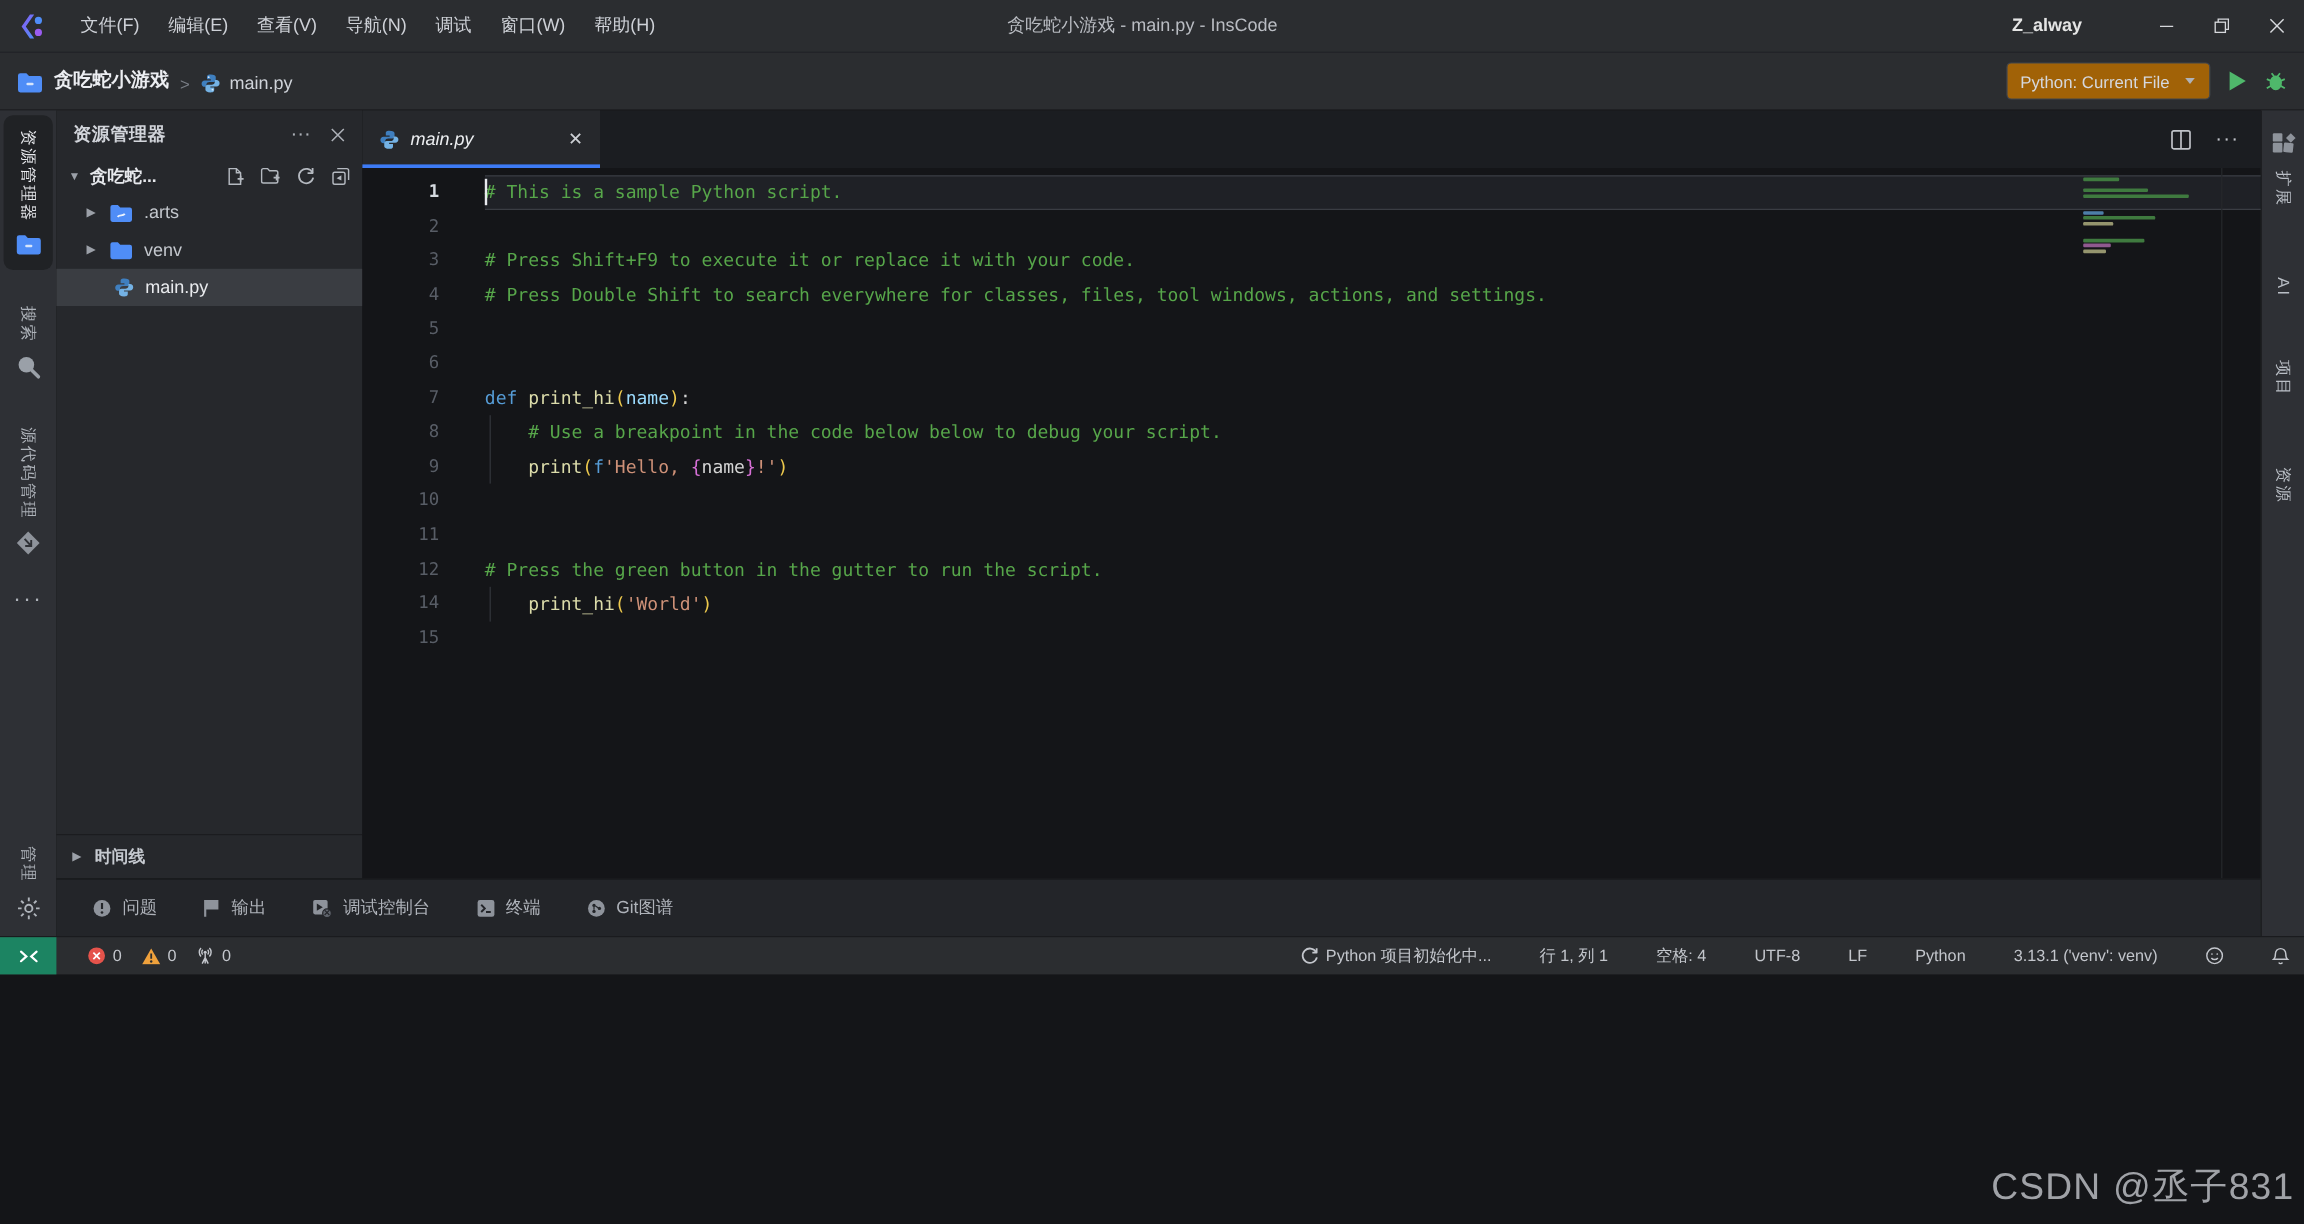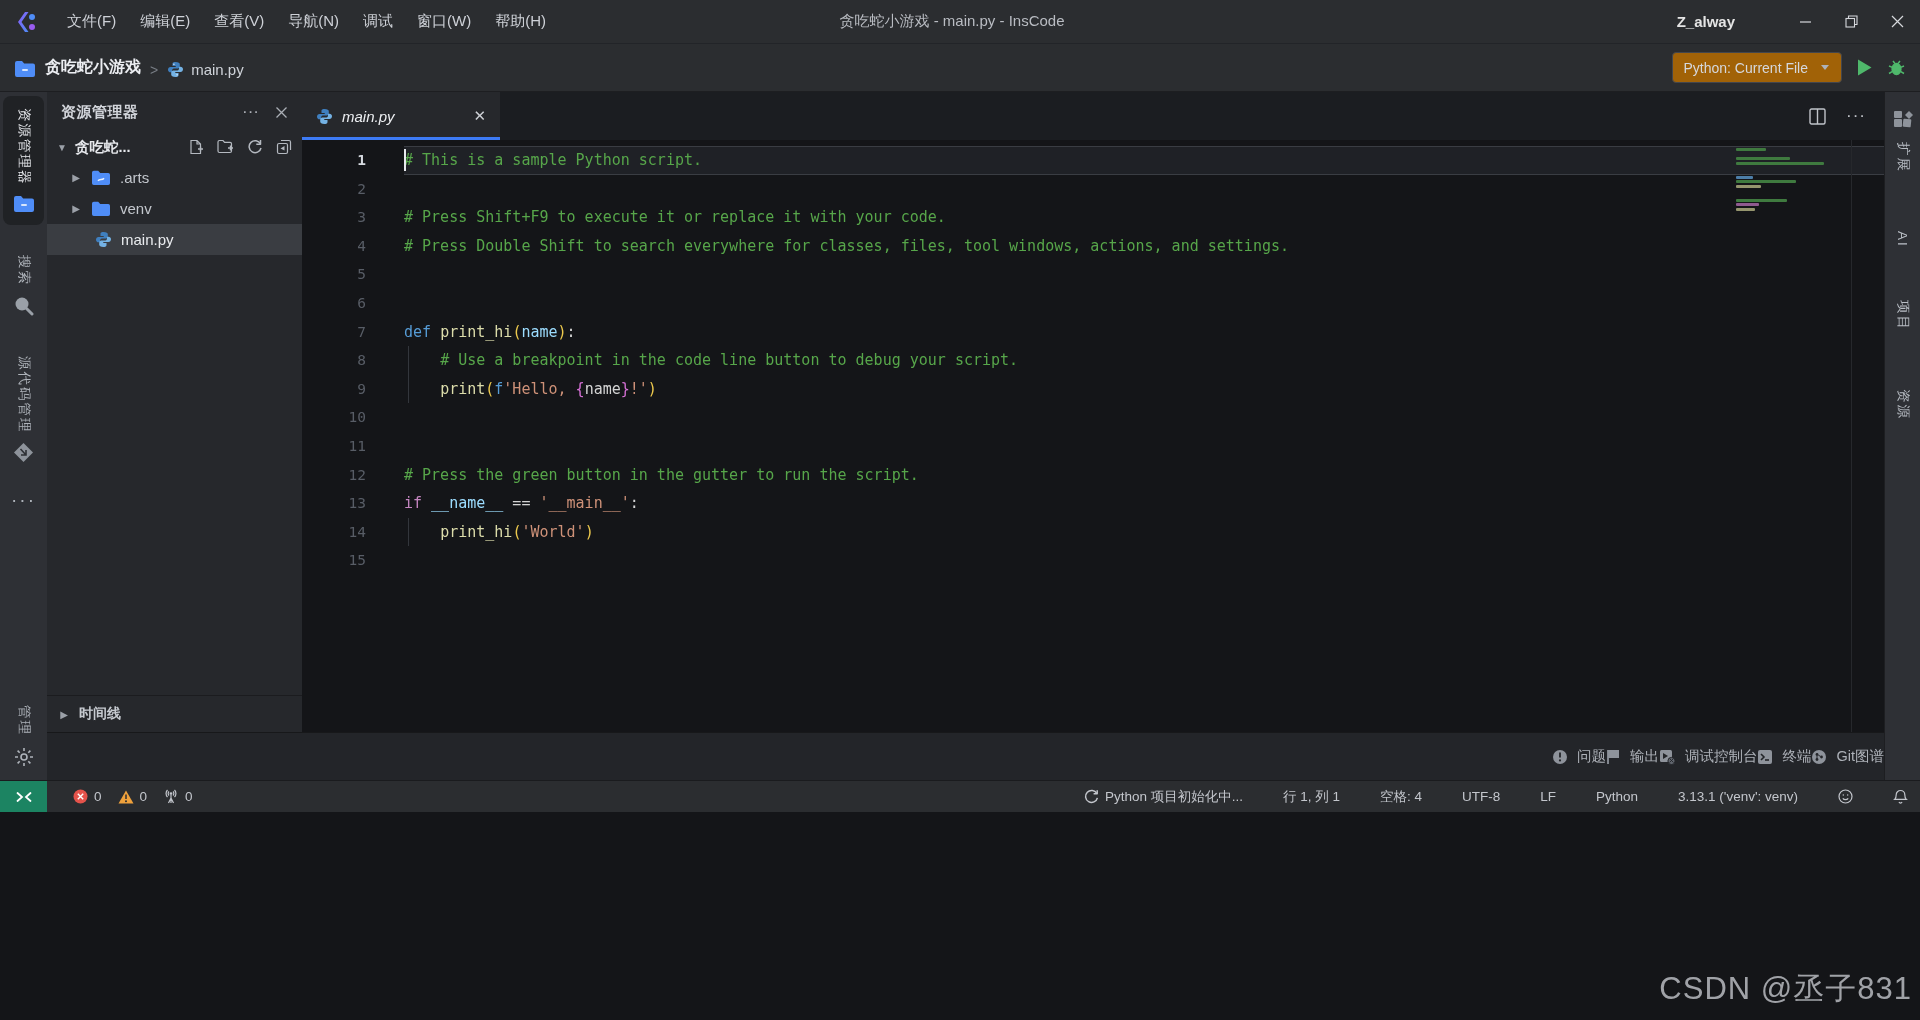--- a/index.html
+++ b/index.html
@@ -82,21 +82,21 @@
   .iguide { position:absolute; left:4px; top:0; bottom:0; width:1px; background:#33363c; }
   .tk-comment { color:#57a64a; } .tk-kw { color:#569cd6; } .tk-kw2 { color:#c586c0; }
   .tk-fn { color:#dcdcaa; } .tk-param { color:#9cdcfe; } .tk-str { color:#ce9178; }
   .tk-brace { color:#d670d6; } .tk-paren { color:#edc94d; } .tk-plain { color:#d4d4d4; }
 
   .minimap { position:absolute; top:8px; right:36px; width:112px; }
   .mini-line { height:3px; margin-bottom:1.6px; border-radius:1px; }
 
   
   .panelbar { height:48px; background:#232529; border-top:1px solid #17181a; display:flex;
-    align-items:center; padding-left:30px; flex:0 0 auto;justify-content:flex-end; }
+    align-items:center; gap:38px; padding-left:30px; flex:0 0 auto; }
   .panel-tab { display:flex; align-items:center; gap:9px; font-size:14.5px; color:#aeb2b9; }
 
   
   .rightbar { width:36px; background:#2e3035; border-left:1px solid #1d1e21; display:flex;
     flex-direction:column; align-items:center; padding-top:18px; gap:0; flex:0 0 auto; color:#aeb3ba; }
   .rb-label { writing-mode:vertical-rl; text-orientation:sideways; font-size:13.5px; letter-spacing:2px; color:#b9bec5; }
 
   
   .statusbar { height:32px; background:#2b2d30; border-top:1px solid #1a1b1e; display:flex;
     align-items:center; font-size:13.5px; color:#c3c6cc; flex:0 0 auto; }
@@ -383,41 +383,37 @@
                 <div class="line">
                   <div class="gutter">6</div>
                   <div class="code"></div>
                 </div>
                 <div class="line">
                   <div class="gutter">7</div>
                   <div class="code"><span class="tk-kw">def</span><span class="tk-plain"> </span><span class="tk-fn">print_hi</span><span class="tk-paren">(</span><span class="tk-param">name</span><span class="tk-paren">)</span><span class="tk-plain">:</span></div>
                 </div>
                 <div class="line">
                   <div class="gutter">8</div>
-                  <div class="code"><span class="iguide"></span><span class="tk-plain">    </span><span class="tk-comment"># Use a breakpoint in the code line button to debug your script.</span></div>
+                  <div class="code"><span class="iguide"></span><span class="tk-plain">    </span><span class="tk-comment"># Use a breakpoint in the code below below to debug your script.</span></div>
                 </div>
                 <div class="line">
                   <div class="gutter">9</div>
                   <div class="code"><span class="iguide"></span><span class="tk-plain">    </span><span class="tk-fn">print</span><span class="tk-paren">(</span><span class="tk-kw">f</span><span class="tk-str">'Hello, </span><span class="tk-brace">{</span><span class="tk-plain">name</span><span class="tk-brace">}</span><span class="tk-str">!'</span><span class="tk-paren">)</span></div>
                 </div>
                 <div class="line">
                   <div class="gutter">10</div>
                   <div class="code"></div>
                 </div>
                 <div class="line">
                   <div class="gutter">11</div>
                   <div class="code"></div>
                 </div>
                 <div class="line">
                   <div class="gutter">12</div>
                   <div class="code"><span class="tk-comment"># Press the green button in the gutter to run the script.</span></div>
-                </div>
-                <div class="line">
-                  <div class="gutter">13</div>
-                  <div class="code"><span class="tk-kw2">if</span><span class="tk-plain"> </span><span class="tk-param">__name__</span><span class="tk-plain"> == </span><span class="tk-str">'__main__'</span><span class="tk-plain">:</span></div>
                 </div>
                 <div class="line">
                   <div class="gutter">14</div>
                   <div class="code"><span class="iguide"></span><span class="tk-plain">    </span><span class="tk-fn">print_hi</span><span class="tk-paren">(</span><span class="tk-str">'World'</span><span class="tk-paren">)</span></div>
                 </div>
                 <div class="line">
                   <div class="gutter">15</div>
                   <div class="code"></div>
                 </div>
               </div>

